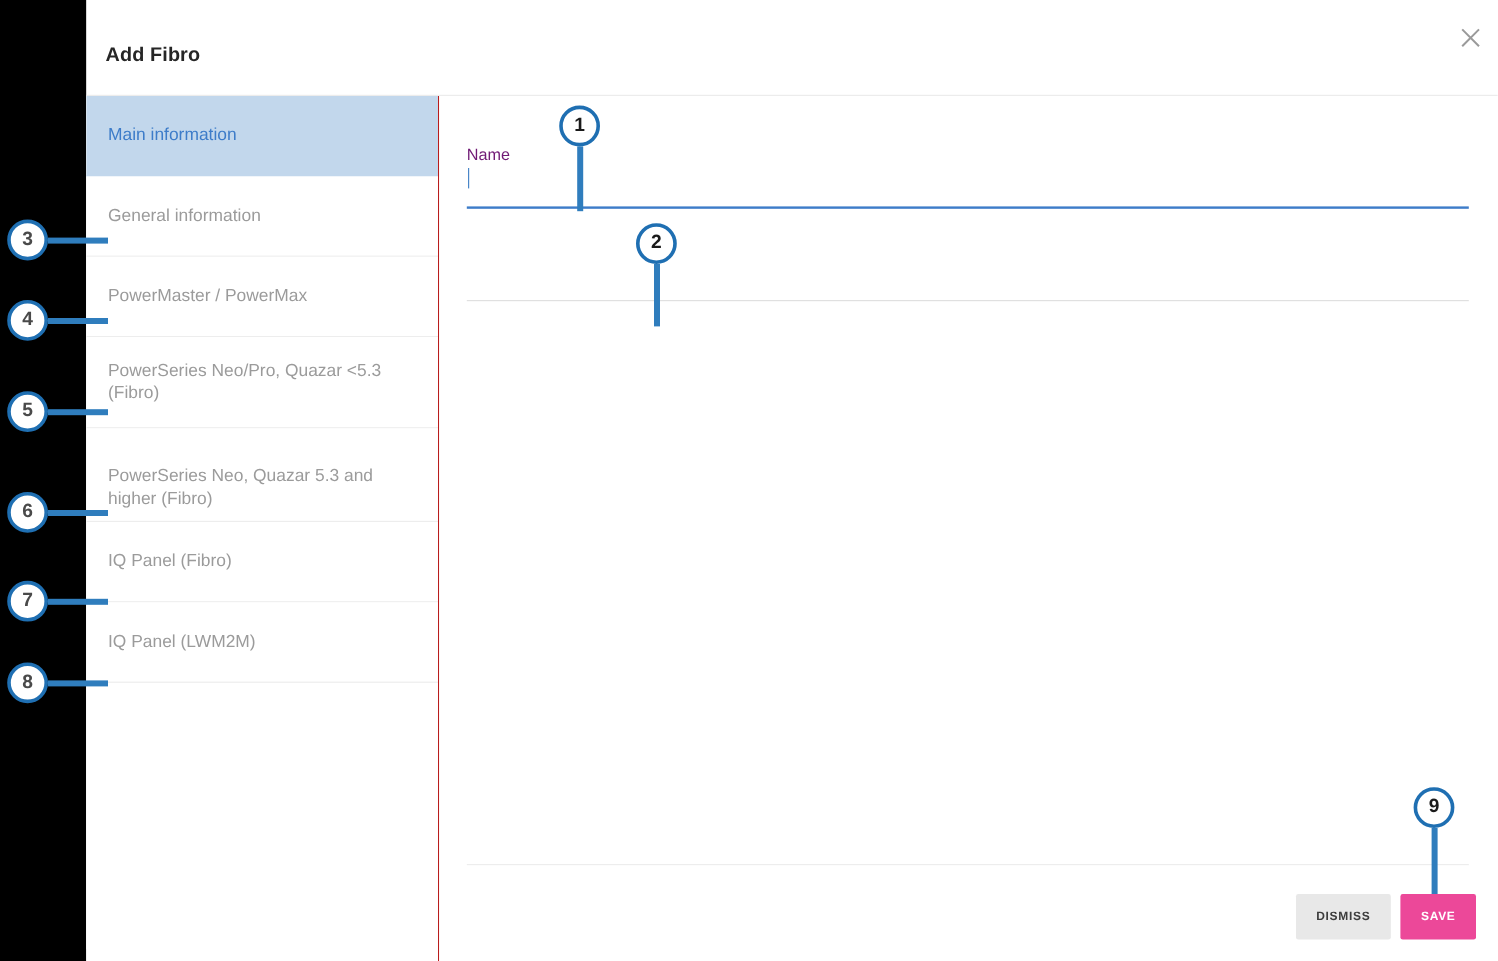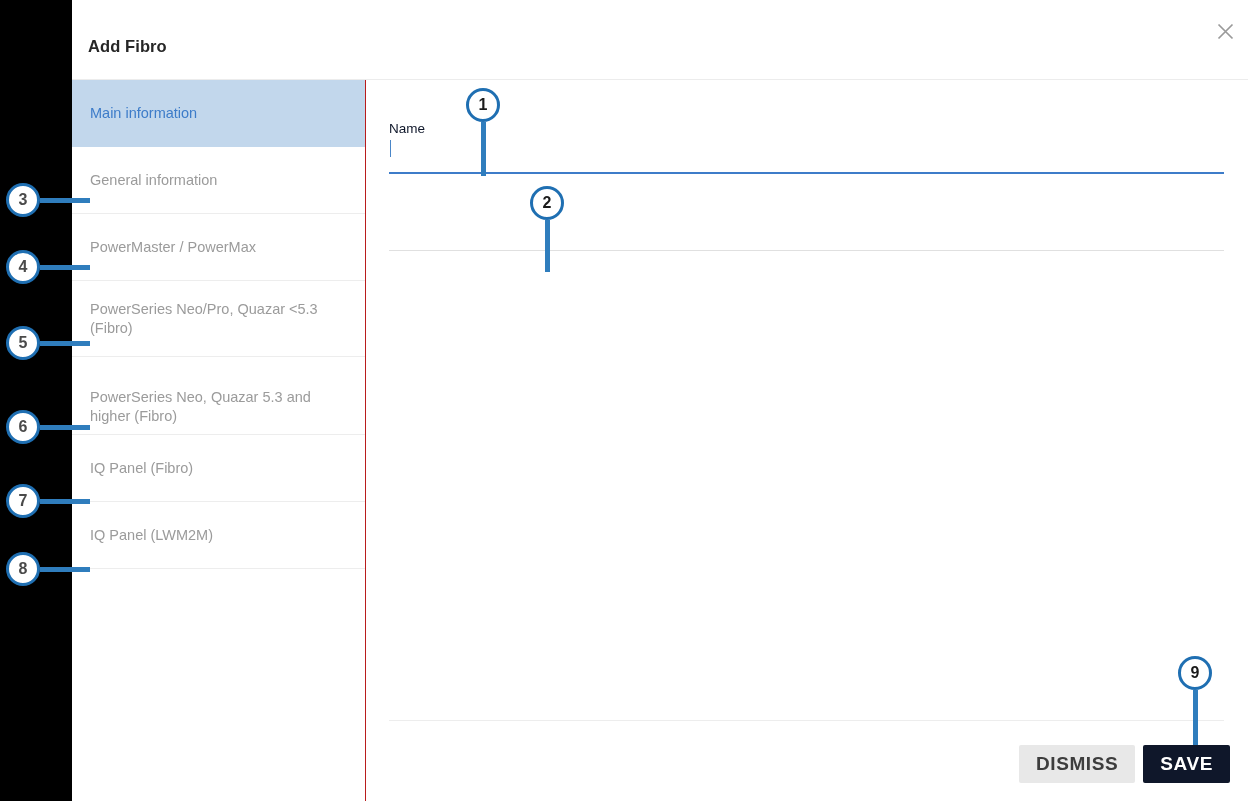--- a/index.html
+++ b/index.html
@@ -135,21 +135,21 @@
   }
   .field-name { top: 40px; }
   .field-desc { top: 136px; }
 
   .field-label {
     font-size: 13.5px;
     color: #9b9b9b;
     line-height: 18px;
   }
   .field-name .field-label {
-    color: #0f172a;
+    color: #701a75;
     font-size: 13.5px;
   }
   .field-input-row {
     height: 34px;
     position: relative;
   }
   .caret {
     position: absolute;
     left: 1px;
     top: 2px;
@@ -181,33 +181,33 @@
     right: 18px;
     top: 665px;
     display: flex;
     gap: 8px;
     align-items: center;
   }
   .btn {
     border: none;
     border-radius: 2px;
     font-family: "Liberation Sans", sans-serif;
-    font-size: 19px;
+    font-size: 10px;
     font-weight: bold;
     letter-spacing: 0.6px;
     height: 38px;
     padding: 0 17px;
     cursor: pointer;
   }
   .btn-dismiss {
     background: #e8e8e8;
     color: #3d3d3d;
   }
   .btn-save {
-    background: #0f172a;
+    background: #ec4899;
     color: #ffffff;
   }
 
   
   .callout {
     position: absolute;
     z-index: 40;
   }
   .callout .bubble {
     position: absolute;

